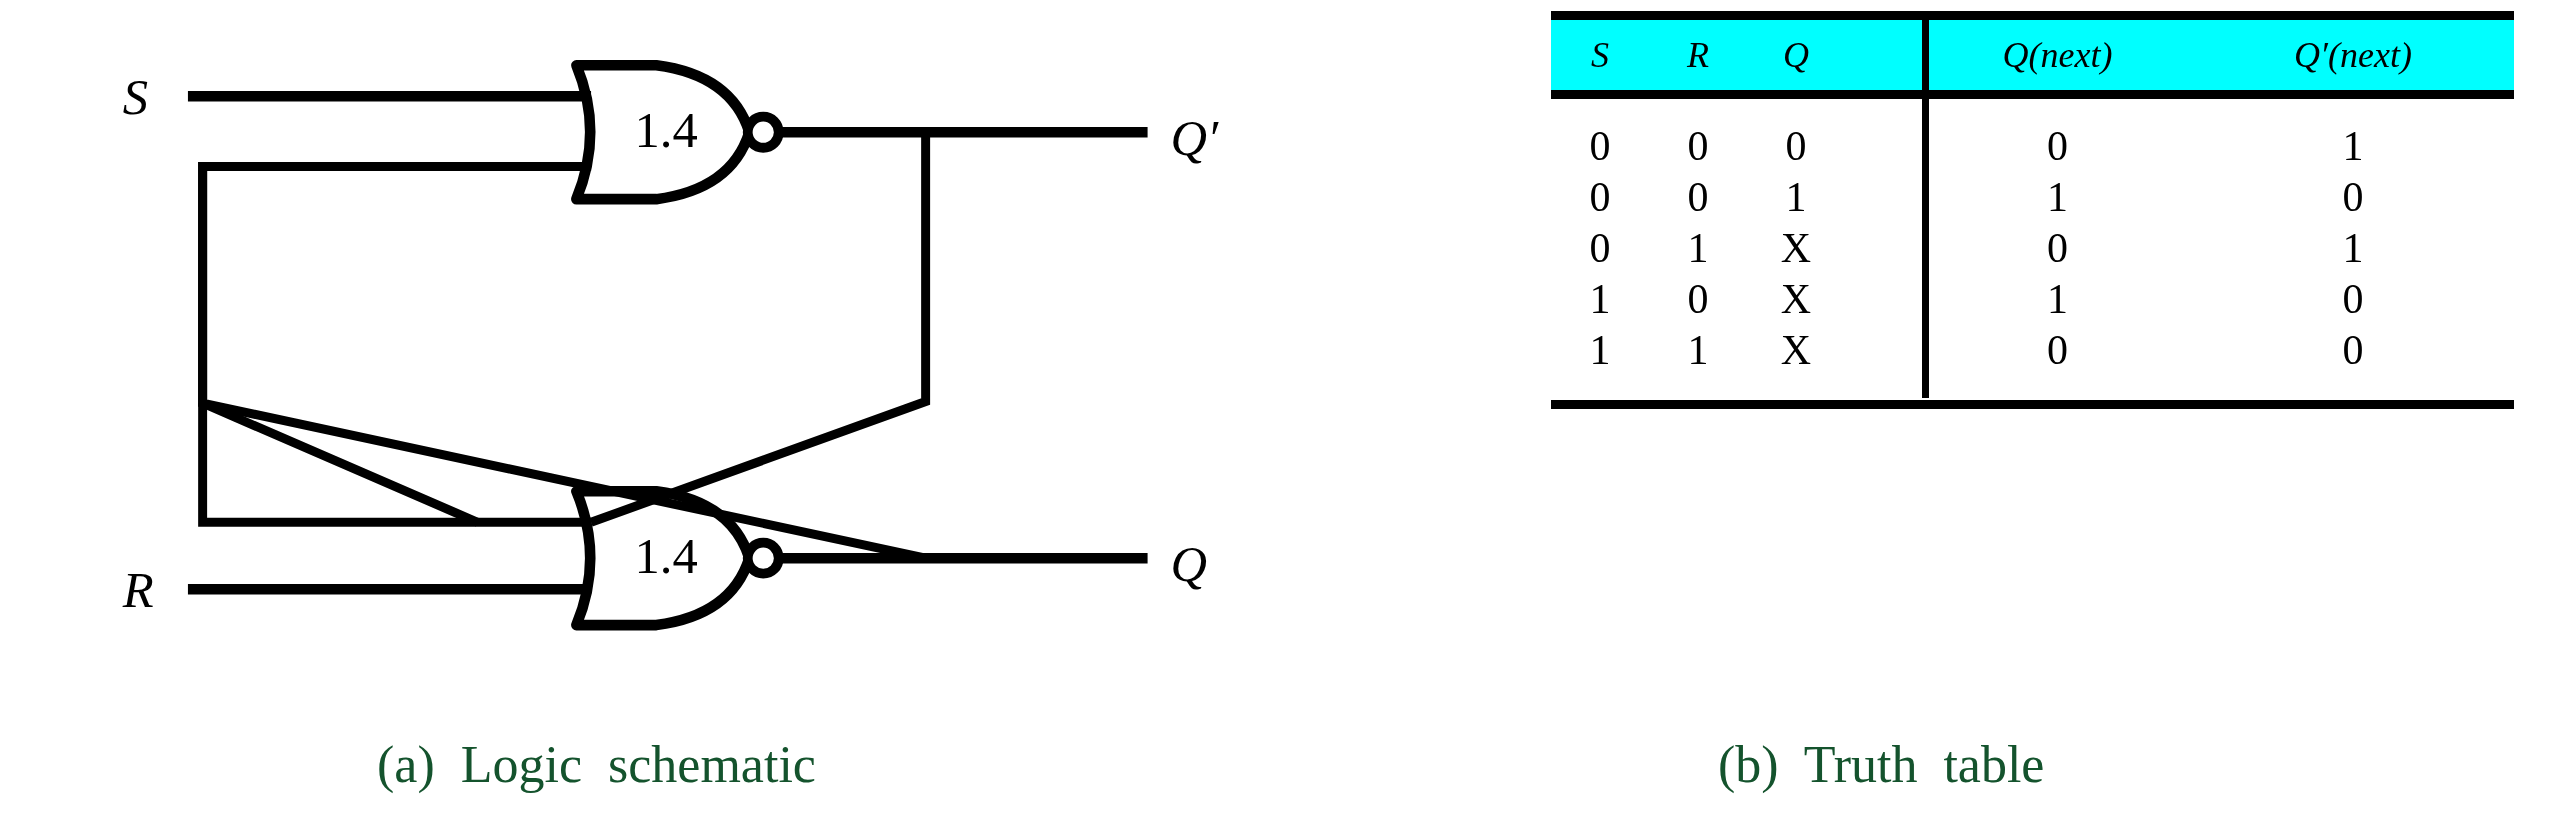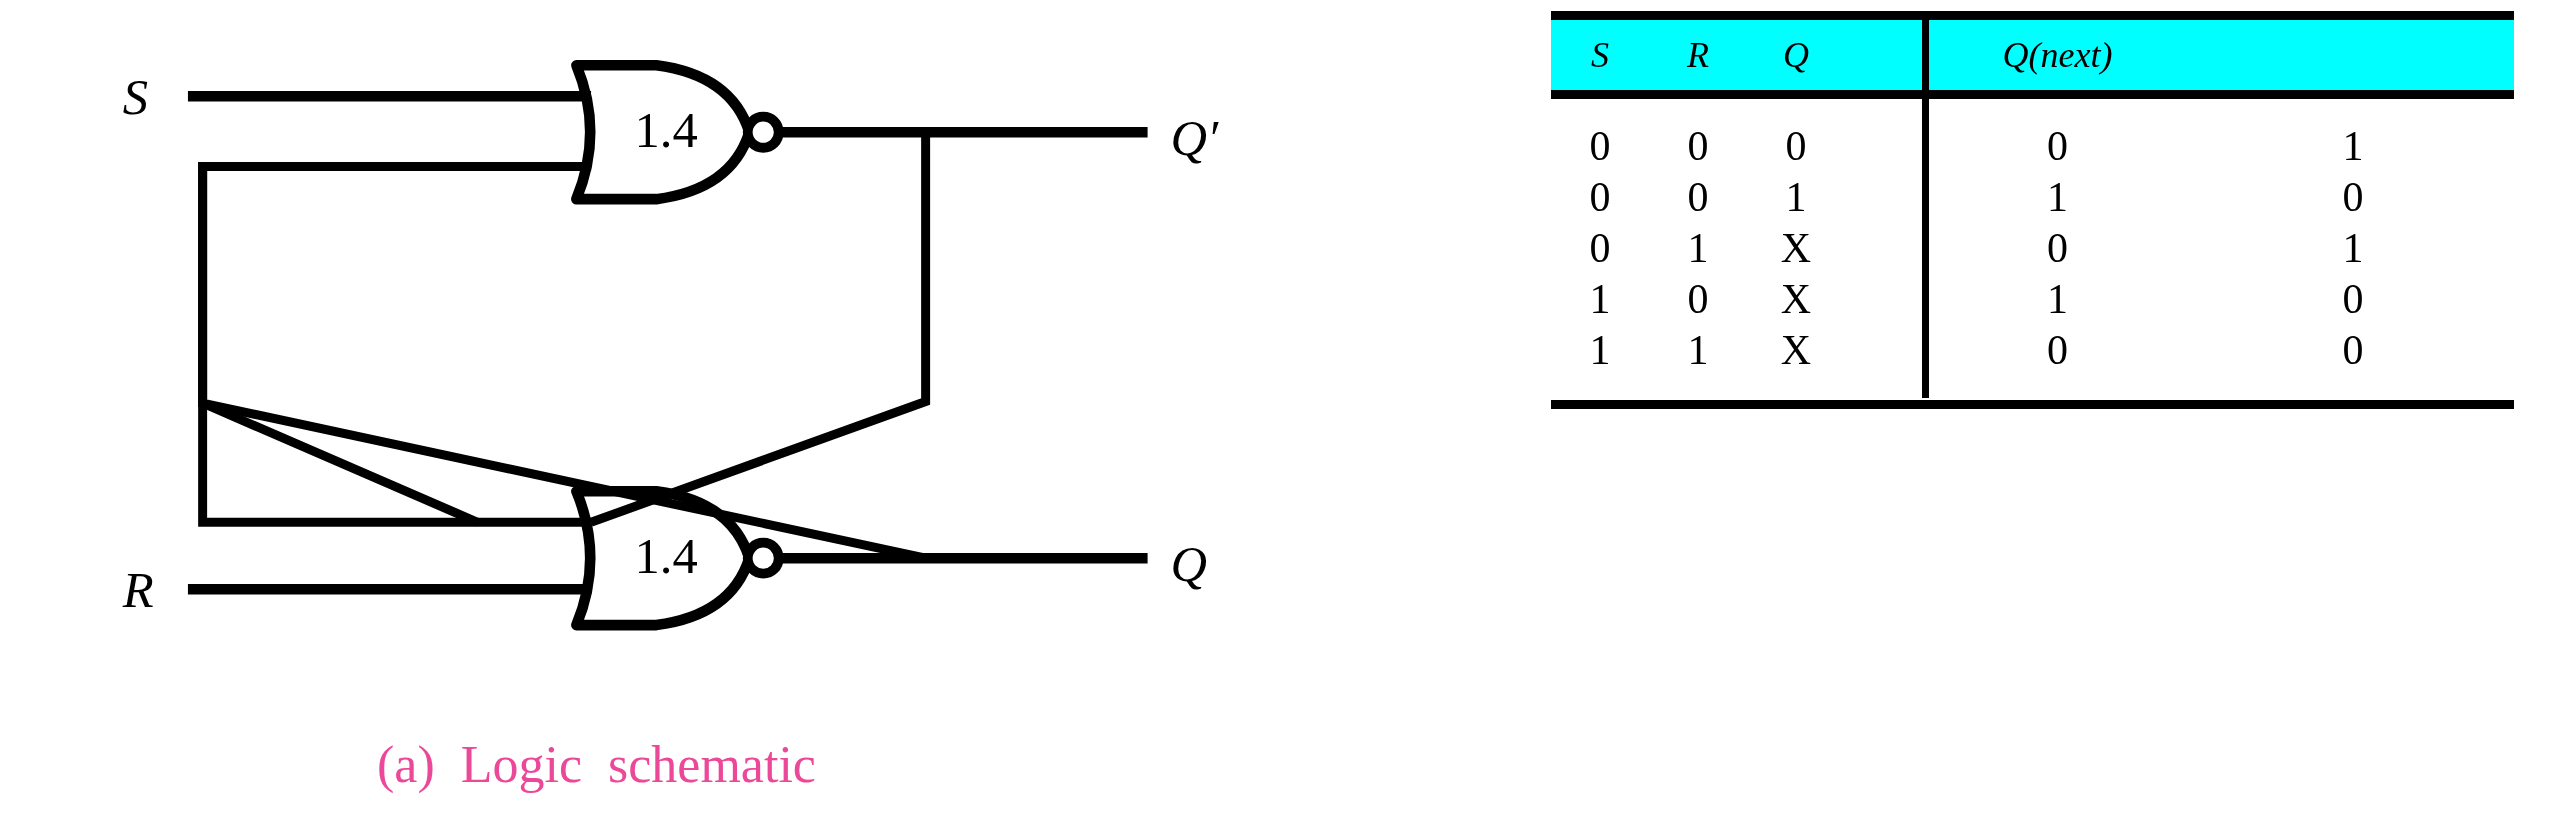--- a/index.html
+++ b/index.html
@@ -49,21 +49,21 @@
 
   .hdr-vline{position:absolute;left:371px;top:0;width:7.3px;height:70px;background:#000;}
 
   .tbl-body-pad{height:21px;}
   .tbl-body-pad-bot{height:24.5px;}
 
   
   .caption{
     position:absolute;
     font-family:"Liberation Serif","DejaVu Serif",serif;
-    font-size:52px;color:#ec4899;white-space:pre;
+    font-size:52px;color:#14532d;white-space:pre;
   }
   #cap-a{left:377px;top:735px;}
   #cap-b{left:1718px;top:735px;}
 </style>
 </head>
 <body>
 
 <div class="fig">
 
   <div id="schematic">
@@ -117,20 +117,21 @@
     <div class="rule-top"></div>
 
     <div class="hdr">
       <div class="hdr-vline"></div>
       <div class="cellrow">
         <div class="c c-s">S</div>
         <div class="c c-r">R</div>
         <div class="c c-q">Q</div>
         <div class="c c-gap"></div>
         <div class="c c-qn">Q(next)</div>
+        <div class="c c-qpn">Q′(next)</div>
       </div>
     </div>
 
     <div class="rule-mid"></div>
 
     <div class="body-area">
       <div class="vline" id="body-vline" style="height: 299px;"></div>
 
       <div class="tbl-body-pad"></div>
 
@@ -179,15 +180,16 @@
         <div class="cell c-qpn">0</div>
       </div>
 
       <div class="tbl-body-pad-bot"></div>
     </div>
 
     <div class="rule-bot"></div>
   </div>
 
   <div class="caption" id="cap-a">(a)  Logic  schematic</div>
+  <div class="caption" id="cap-b">(b)  Truth  table</div>
 
 </div>
 
 
 </body></html>

